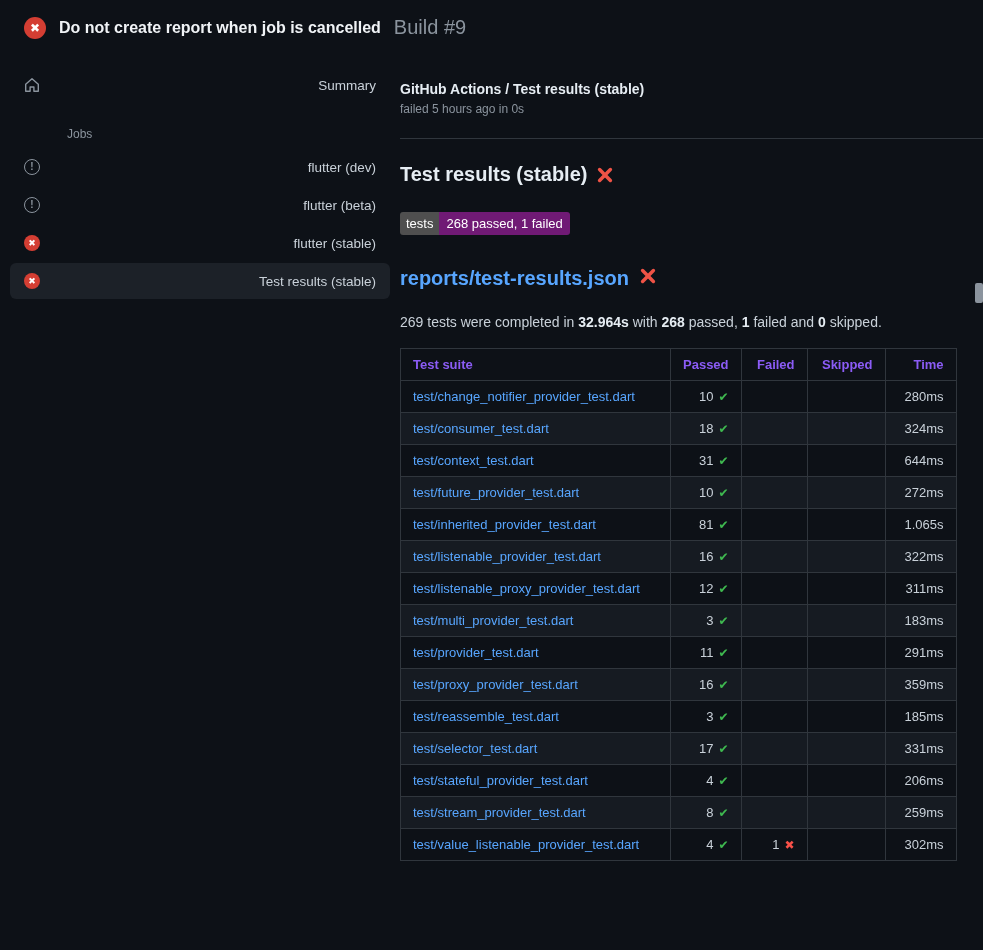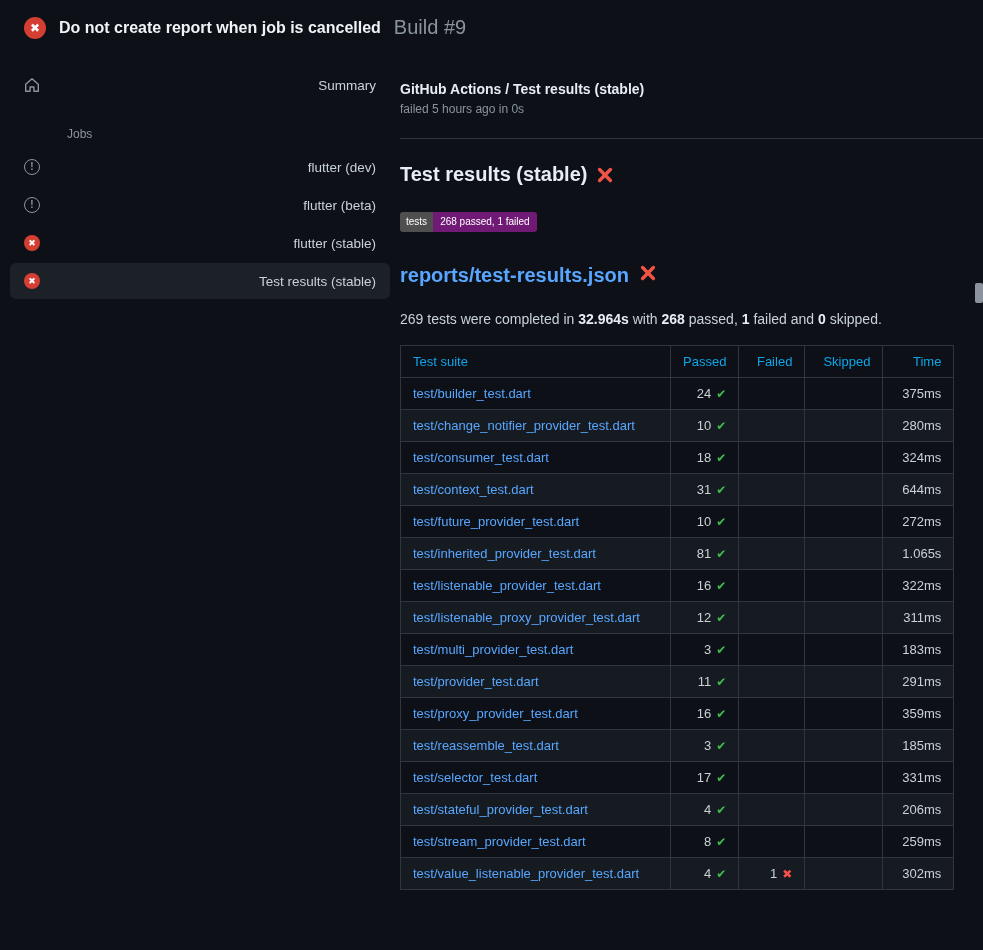--- a/index.html
+++ b/index.html
@@ -50,37 +50,37 @@
   .breadcrumb { font-size:14px; font-weight:700; color:#e6edf3; }
   .run-meta { margin-top:5px; font-size:12px; color:#8b949e; }
   .divider { margin-top:22px; border:0; border-top:1px solid #30363d; width:100%; }
 
   .section-title {
     margin-top:24px; display:flex; align-items:center; gap:9px;
     font-size:20px; font-weight:700; color:#e6edf3;
   }
   .xmark-svg { display:block; }
 
-  .badge { margin-top:26px; display:inline-flex; font-size:10px; line-height:1; border-radius:3px; overflow:hidden; }
+  .badge { margin-top:26px; display:inline-flex; font-size:13px; line-height:1; border-radius:3px; overflow:hidden; }
   .badge-label { background:#4f4f4f; color:#fff; padding:5px 6px; }
   .badge-value { background:#701a75; color:#fff; padding:5px 7px; }
 
   .report-title {
     margin-top:32px; display:flex; align-items:flex-start; gap:10px;
     font-size:20px; font-weight:700;
   }
   .report-link { color:#58a6ff; text-decoration:none; }
 
   .summary-line { margin-top:24px; font-size:14px; color:#c9d1d9; }
   .summary-line strong { color:#e6edf3; font-weight:700; }
 
   
   table.results { margin-top:18px; border-collapse:collapse; font-size:13px; table-layout:fixed; }
   .results th, .results td { border:1px solid #30363d; padding:8px 12px; vertical-align:middle; }
-  .results th { font-weight:400; color:#0ea5e9; text-align:left; }
+  .results th { font-weight:700; color:#8b5cf6; text-align:left; }
   .results th.col-num, .results td.col-num, .results th.col-time, .results td.col-time { text-align:right; }
   .results tbody tr:nth-child(even) { background:#161b22; }
   .suite-link { color:#58a6ff; text-decoration:none; }
   .mark { margin-left:5px; font-size:12px; }
   .mark.ok { color:#3fb950; }
   .mark.bad { color:#f85149; }
   .col-time { color:#c9d1d9; }
 
   
   .scrollbar-thumb {
@@ -171,27 +171,20 @@
         <tr>
           <th class="col-suite">Test suite</th>
           <th class="col-num">Passed</th>
           <th class="col-num">Failed</th>
           <th class="col-num">Skipped</th>
           <th class="col-time">Time</th>
         </tr>
       </thead>
       <tbody>
           <tr>
-            <td class="col-suite"><a class="suite-link" href="#">test/builder_test.dart</a></td>
-            <td class="col-num"><span class="num">24</span><span class="mark ok">✔</span></td>
-            <td class="col-num"></td>
-            <td class="col-num"></td>
-            <td class="col-time">375ms</td>
-          </tr>
-          <tr>
             <td class="col-suite"><a class="suite-link" href="#">test/change_notifier_provider_test.dart</a></td>
             <td class="col-num"><span class="num">10</span><span class="mark ok">✔</span></td>
             <td class="col-num"></td>
             <td class="col-num"></td>
             <td class="col-time">280ms</td>
           </tr>
           <tr>
             <td class="col-suite"><a class="suite-link" href="#">test/consumer_test.dart</a></td>
             <td class="col-num"><span class="num">18</span><span class="mark ok">✔</span></td>
             <td class="col-num"></td>

